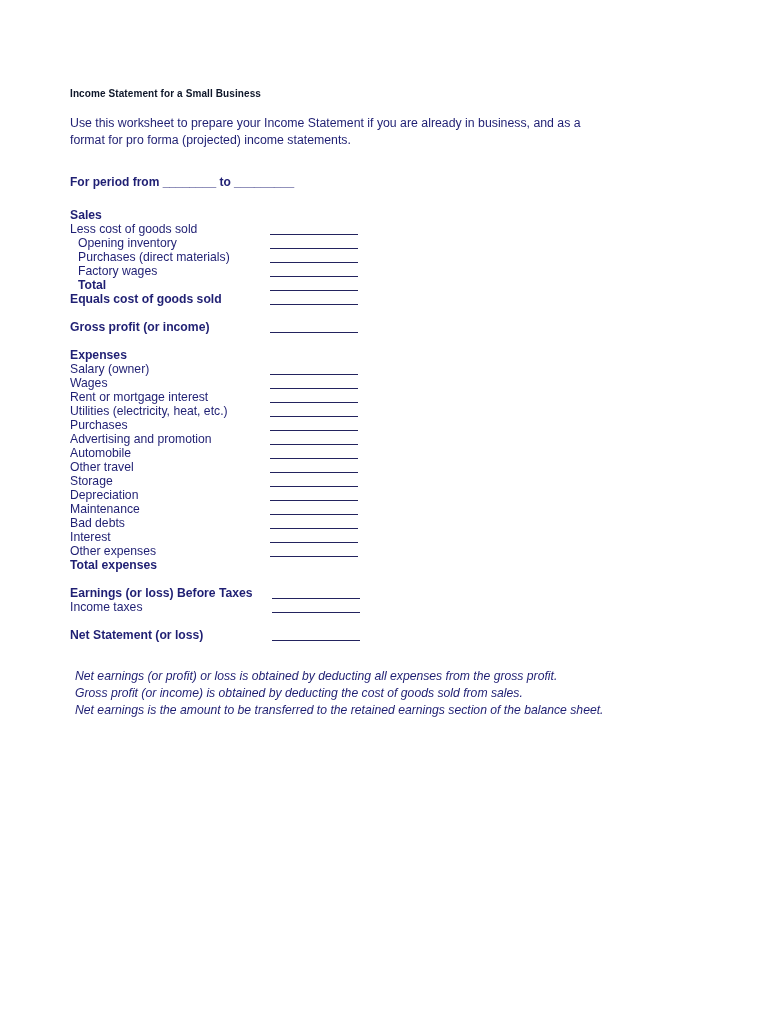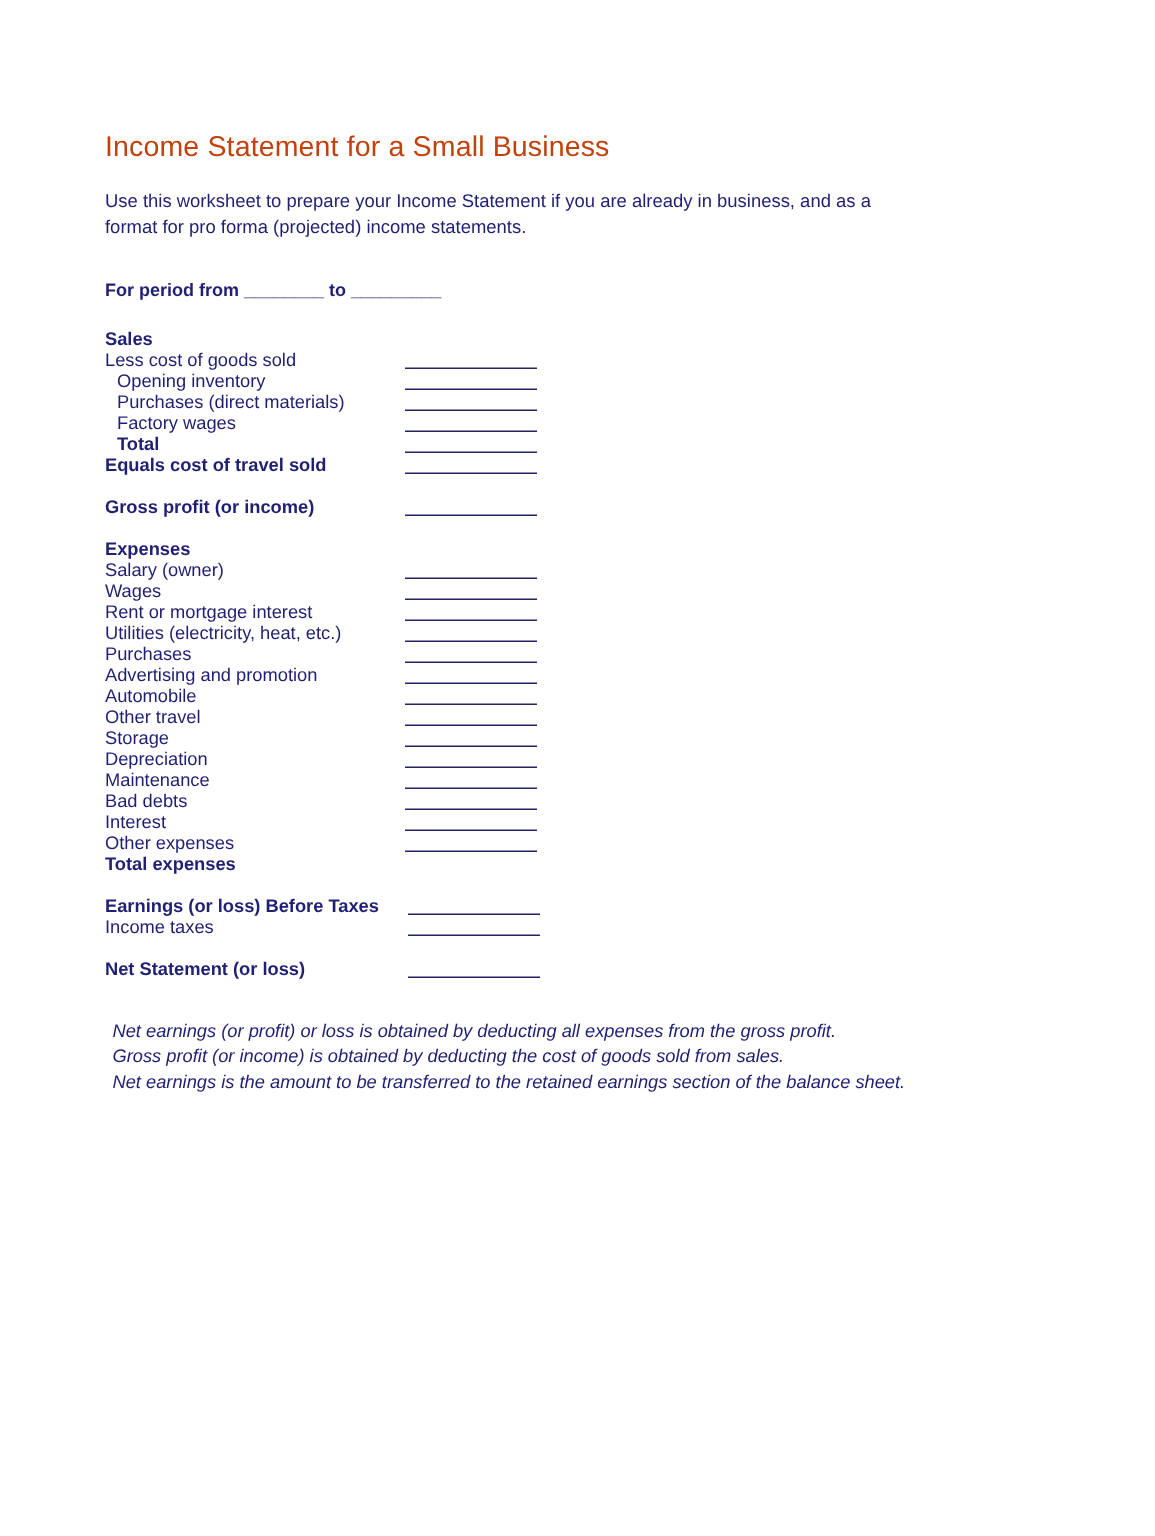--- a/index.html
+++ b/index.html
@@ -26,23 +26,23 @@
   }
 
   .content {
     position: absolute;
     left: 70px;
     top: 88px;
     width: 630px;
   }
 
   .doc-title {
-    font-size: 19px;
-    font-weight: normal;
-    color: #c2410c;
+    font-size: 10px;
+    font-weight: bold;
+    color: #0f172a;
     margin: 0 0 16px 0;
     letter-spacing: 0.1px;
   }
 
   .intro {
     font-size: 12.3px;
     line-height: 17px;
     color: #1f1f73;
     width: 530px;
     margin: 0 0 26px 0;
@@ -139,21 +139,21 @@
       </div>
       <div class="row indent">
         <span class="lbl">Factory wages</span>
         <span class="rule"></span>
       </div>
       <div class="row indent bold">
         <span class="lbl">Total</span>
         <span class="rule"></span>
       </div>
       <div class="row bold">
-        <span class="lbl">Equals cost of travel sold</span>
+        <span class="lbl">Equals cost of goods sold</span>
         <span class="rule"></span>
       </div>
     </div>
 
     <div class="gap"></div>
 
     <div class="row bold">
       <span class="lbl">Gross profit (or income)</span>
       <span class="rule"></span>
     </div>

